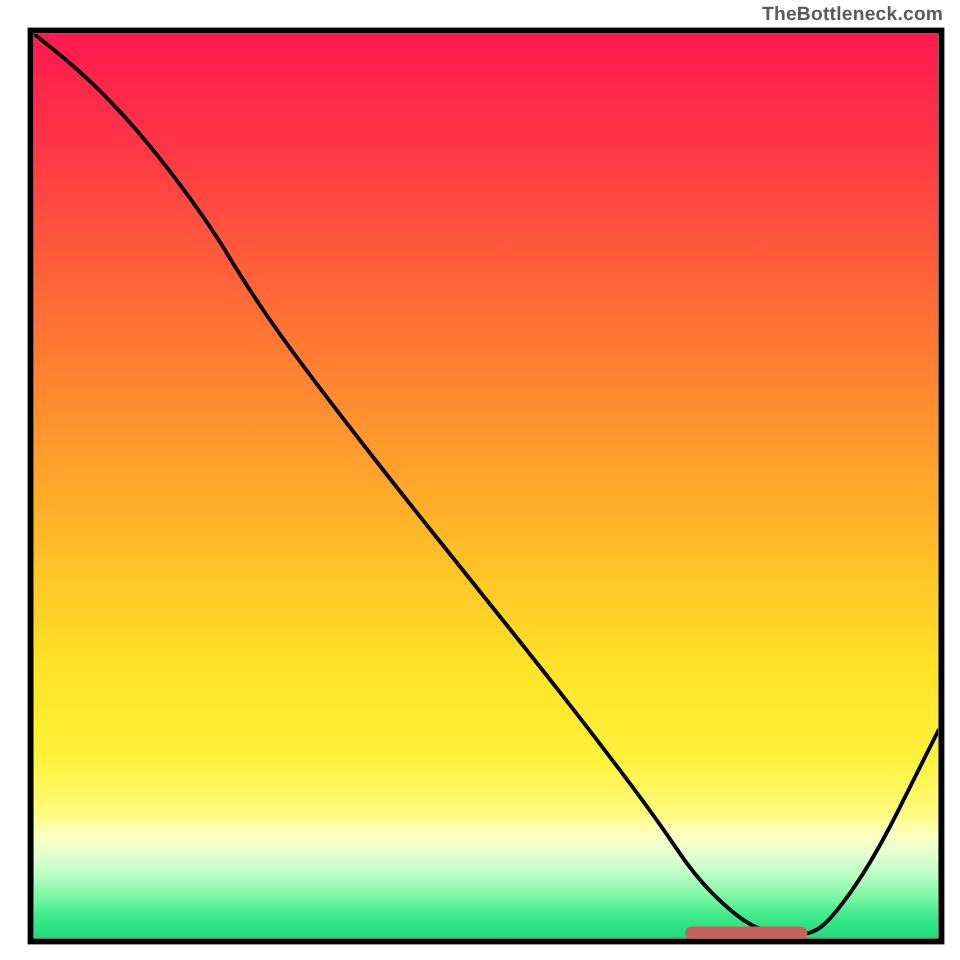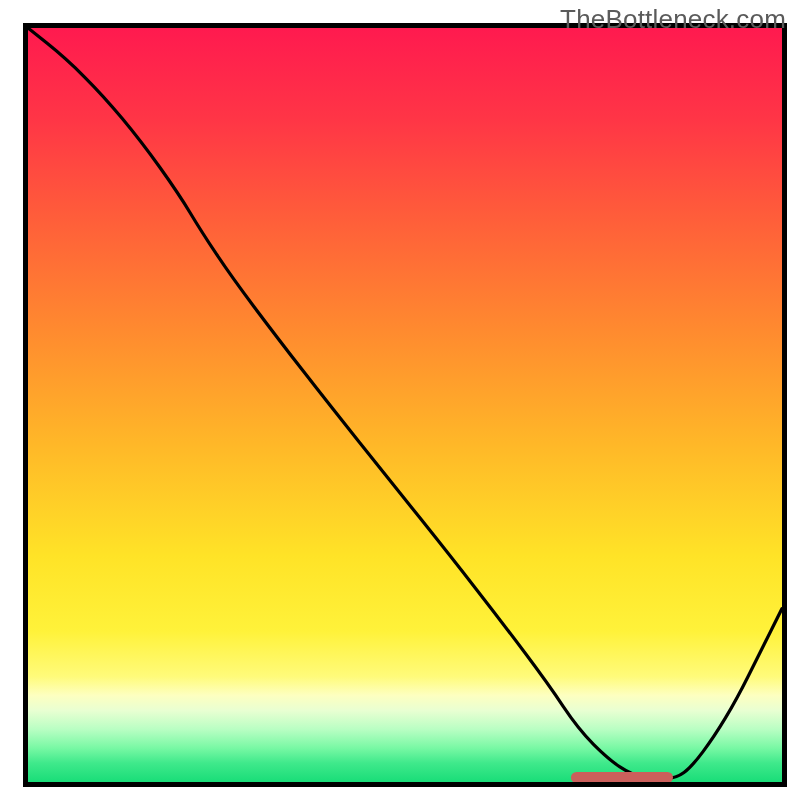--- a/index.html
+++ b/index.html
@@ -13,22 +13,22 @@
   .container {
     position: relative;
     width: 800px;
     height: 800px;
   }
   .watermark {
     position: absolute;
     top: 4px;
     right: 14px;
     color: #5a5a5a;
-    font-size: 26px;
-    font-weight: 400;
+    font-size: 16px;
+    font-weight: 700;
     letter-spacing: 0.2px;
     z-index: 5;
   }
   .plot-frame {
     position: absolute;
     left: 23px;
     top: 23px;
     width: 754px;
     height: 754px;
     background: #ffffff;

